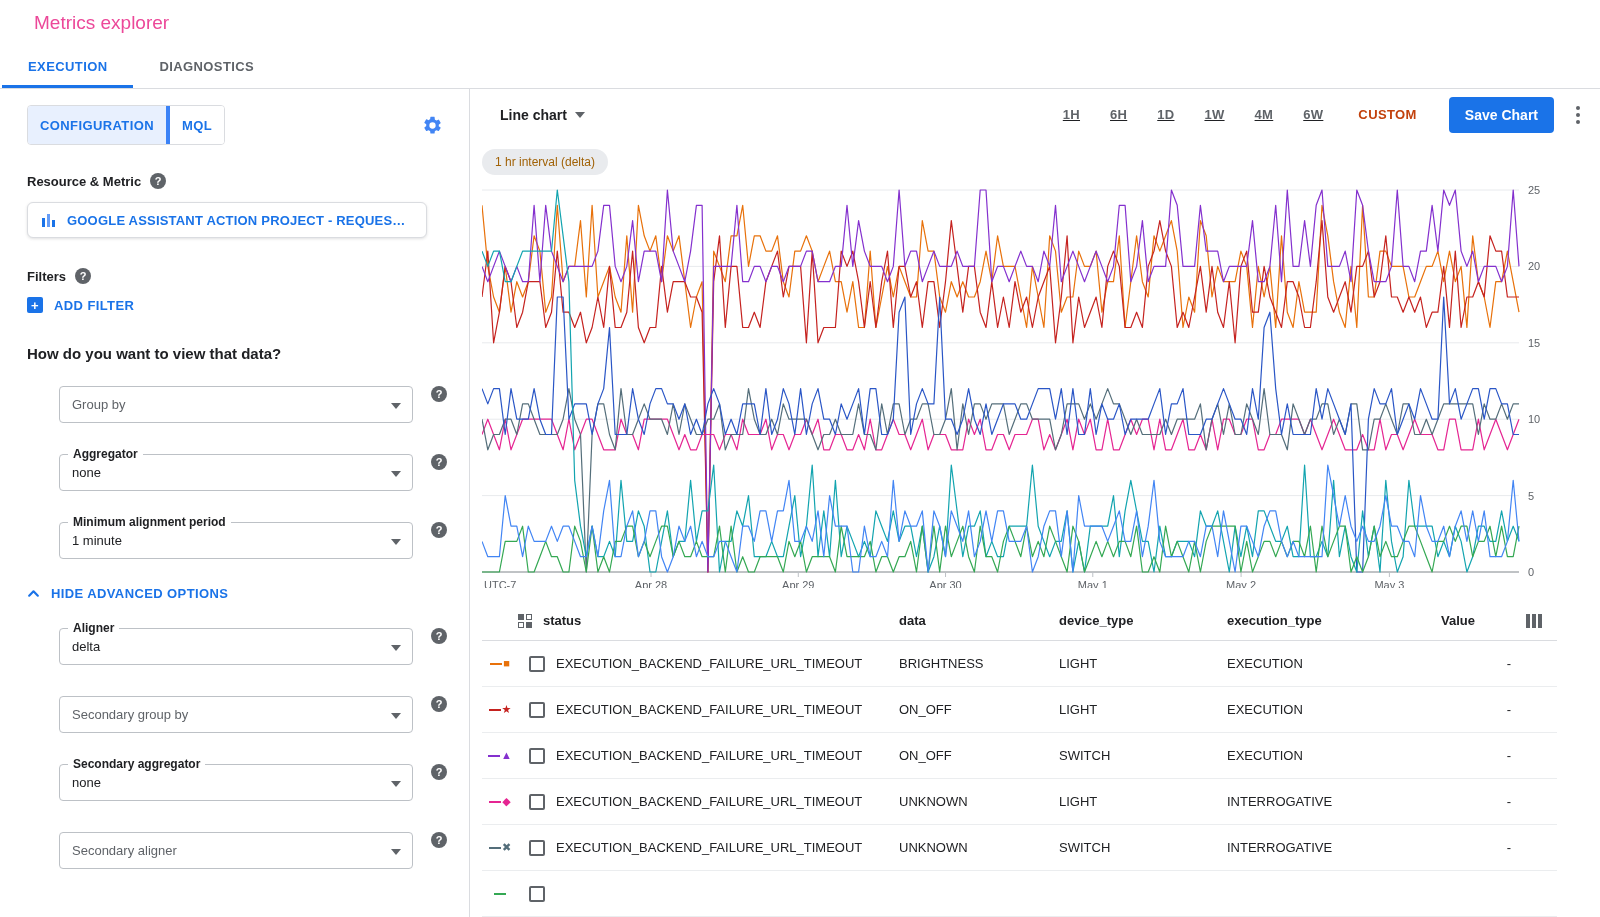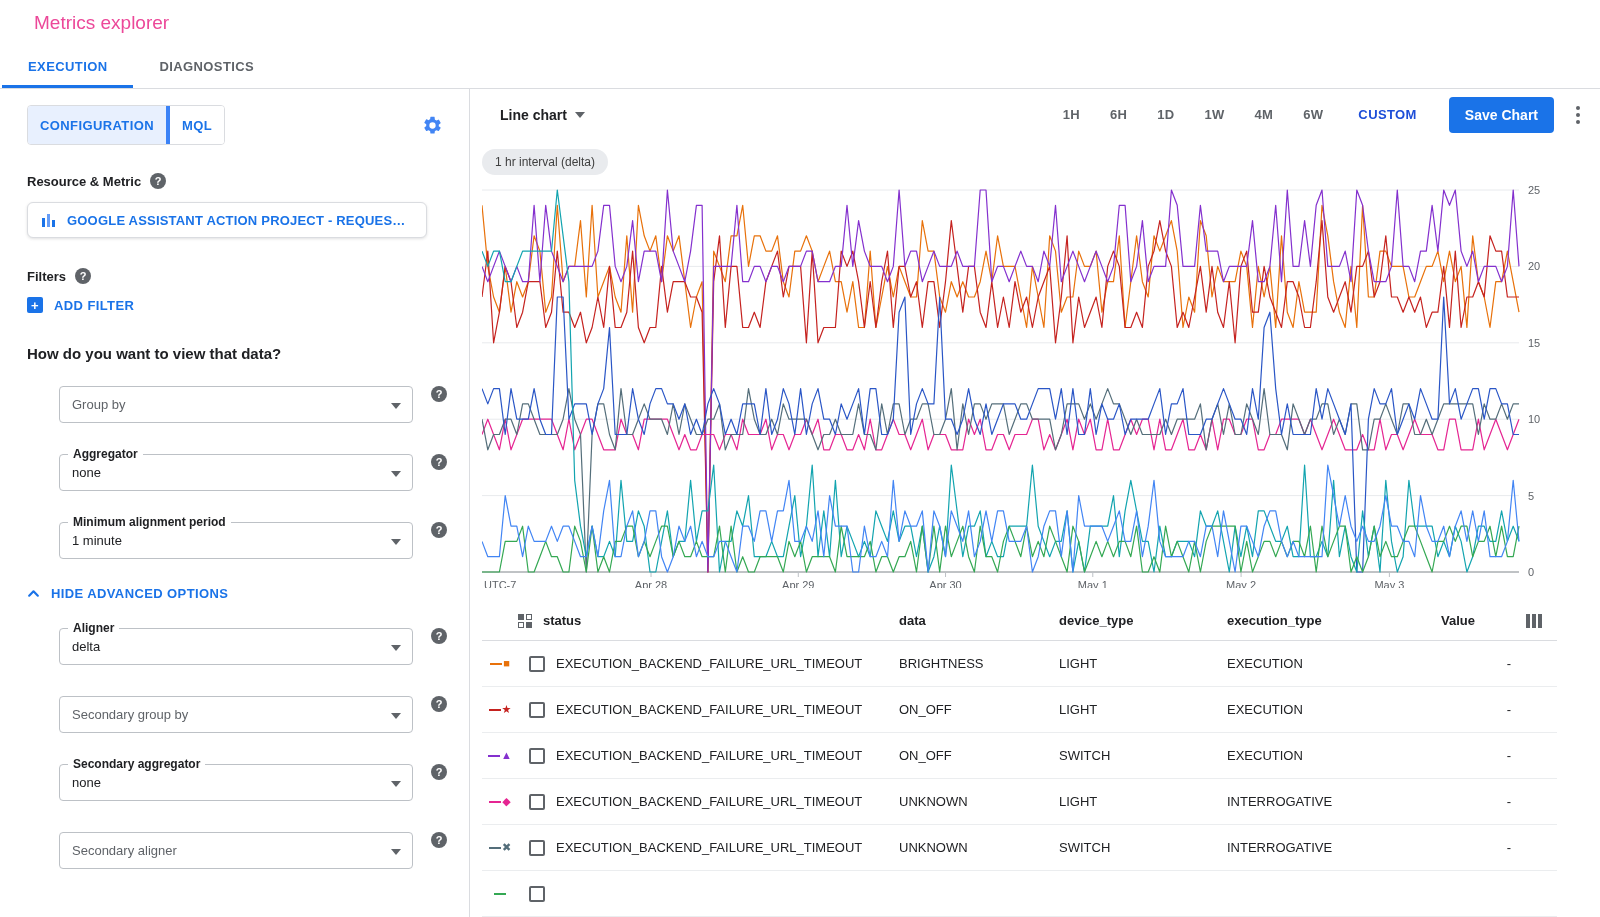--- a/index.html
+++ b/index.html
@@ -47,29 +47,29 @@
   .caret { position:absolute; right:11px; top:50%; margin-top:-2px; width:0; height:0; border-left:5px solid transparent; border-right:5px solid transparent; border-top:6px solid #5f6368; }
 
   .advanced-toggle { display:flex; align-items:center; gap:11px; background:none; border:none; color:#1a73e8; font:700 13px "Liberation Sans",sans-serif; letter-spacing:.4px; margin:-4px 0 27px 0; cursor:pointer; }
 
   
   .main { flex:1; display:flex; flex-direction:column; overflow:hidden; }
   .toolbar { display:flex; align-items:center; height:52px; padding:0 16px 0 30px; }
   .chart-type { display:flex; align-items:center; gap:8px; font-size:14px; font-weight:700; color:#202124; cursor:pointer; background:none; border:none; font-family:"Liberation Sans",sans-serif; }
   .caret2 { width:0; height:0; border-left:5px solid transparent; border-right:5px solid transparent; border-top:6px solid #5f6368; }
   .spacer { flex:1; }
-  .time-group { display:flex; align-items:flex-end; }
+  .time-group { display:flex; align-items:flex-end;text-decoration:underline; }
   .time-btn { padding:0 15px; font:700 13px "Liberation Sans",sans-serif; color:#5f6368; background:none; border:none; cursor:pointer; letter-spacing:.3px; }
-  .custom-btn { padding:0 20px; font:700 13px "Liberation Sans",sans-serif; color:#1d4ed8; background:none; border:none; cursor:pointer; letter-spacing:.4px; }
+  .custom-btn { padding:0 20px; font:700 13px "Liberation Sans",sans-serif; color:#c2410c; background:none; border:none; cursor:pointer; letter-spacing:.4px; }
   .save-btn { background:#1a73e8; color:#fff; border:none; border-radius:4px; height:36px; padding:0 16px; font:700 14px "Liberation Sans",sans-serif; margin-left:12px; cursor:pointer; }
   .more-dots { margin-left:18px; display:flex; flex-direction:column; gap:3px; cursor:pointer; padding:4px; }
   .more-dots i { width:4px; height:4px; border-radius:50%; background:#5f6368; }
 
   .chip-row { padding:8px 0 0 12px; height:34px; }
-  .chip { display:inline-block; background:#e9ebee; border-radius:13px; padding:6px 13px; font-size:12px; color:#404040; }
+  .chip { display:inline-block; background:#e9ebee; border-radius:13px; padding:6px 13px; font-size:12px; color:#a16207; }
 
   #chart { display:block; margin:1px 0 0 12px; }
 
   
   .table { margin:13px 0 0 12px; width:1075px; }
   .thead, .trow { display:grid; grid-template-columns:36px 38px minmax(0,1fr) 160px 168px 214px 70px 46px; align-items:center; }
   .thead { height:40px; border-bottom:1px solid #dadce0; font-weight:700; font-size:13px; }
   .trow { height:46px; border-bottom:1px solid #ebedef; font-size:13px; }
   .status-head { grid-column:2/4; display:flex; align-items:center; gap:11px; }
   .grid-ico { display:grid; grid-template-columns:6px 6px; grid-template-rows:6px 6px; gap:2px; cursor:pointer; }

